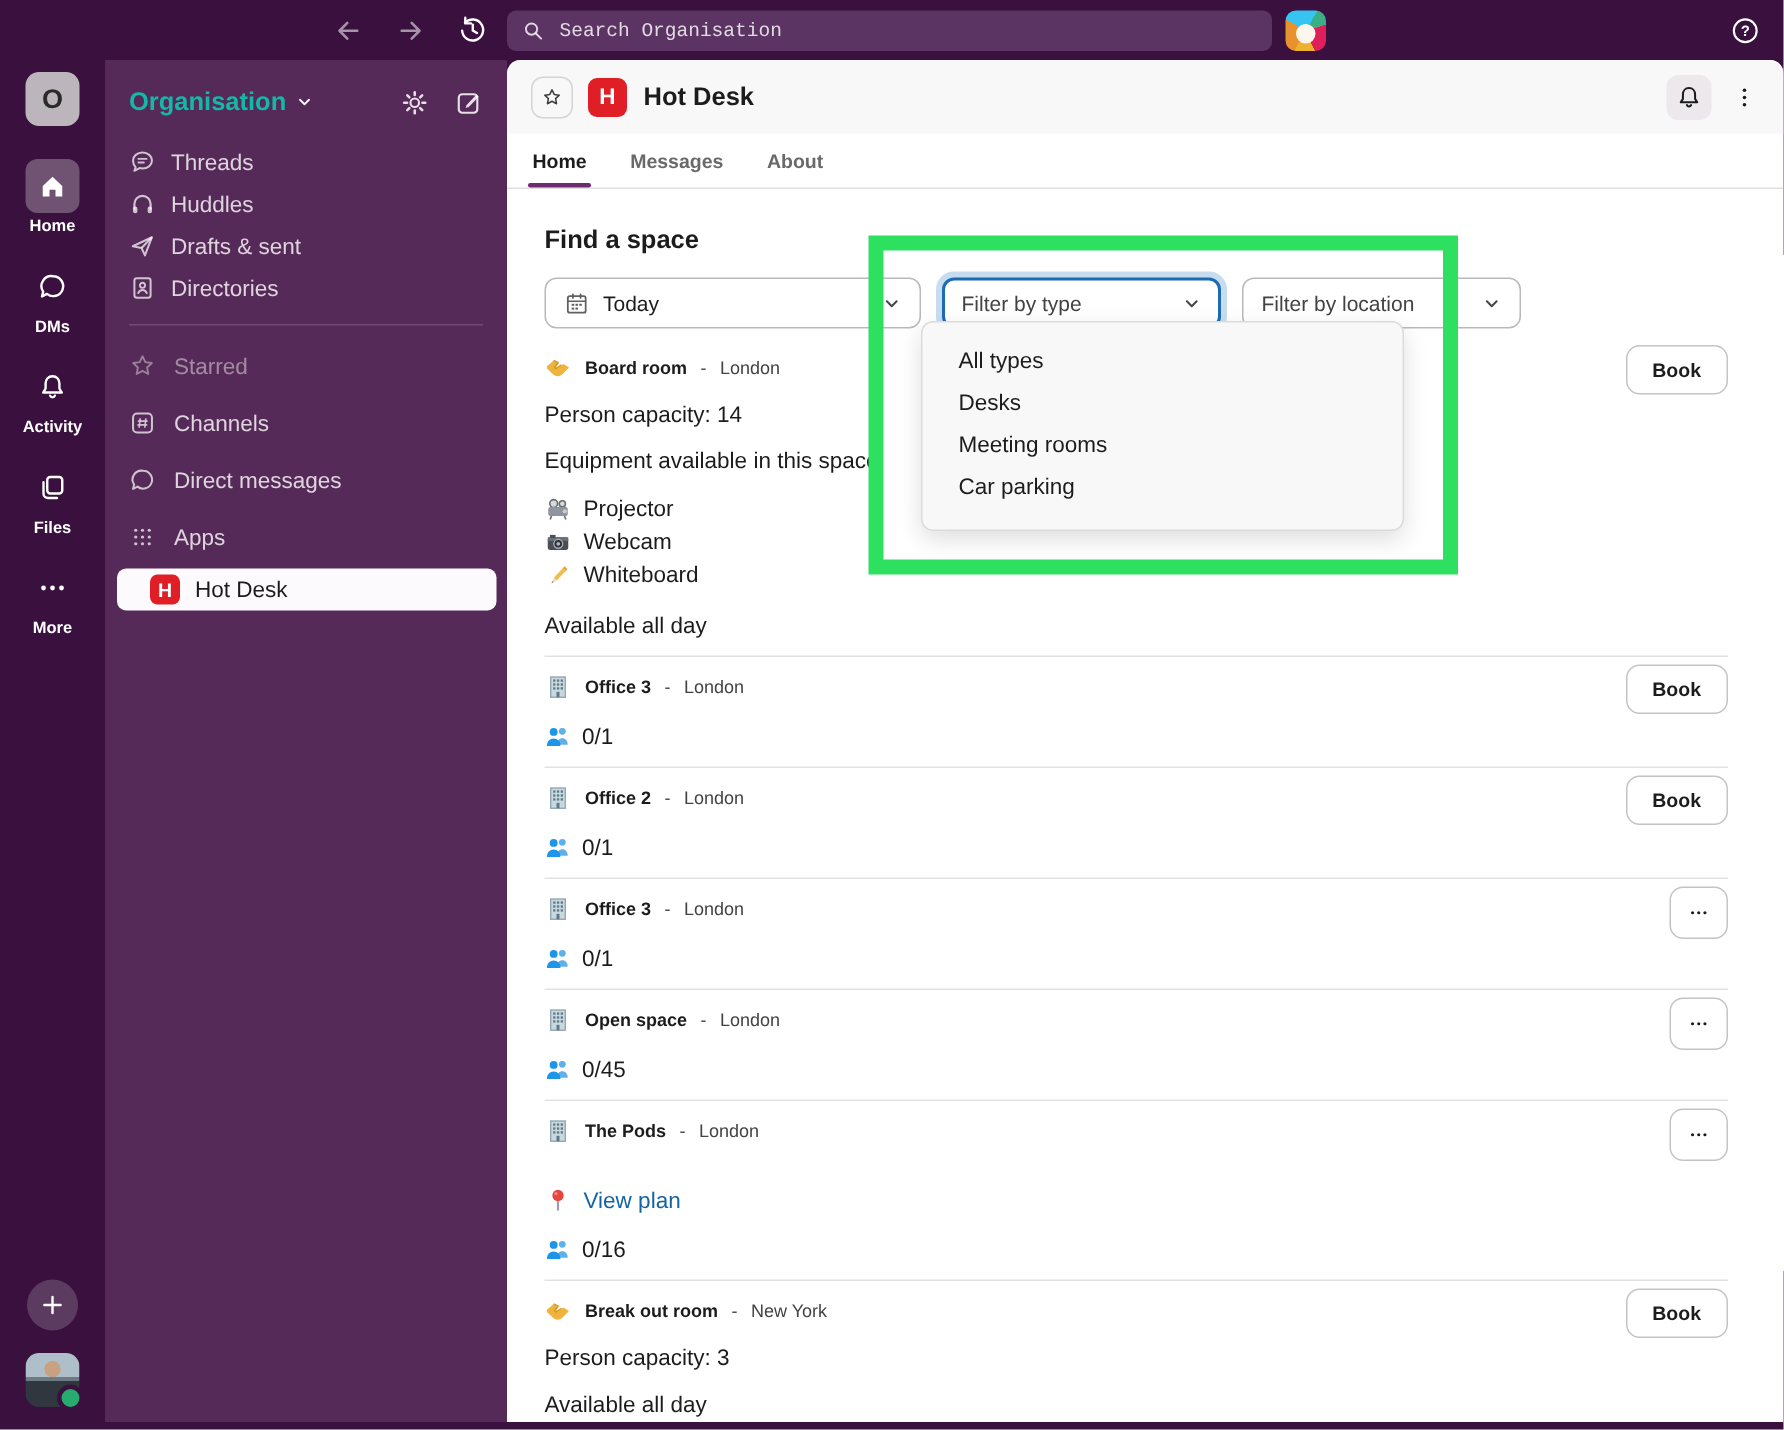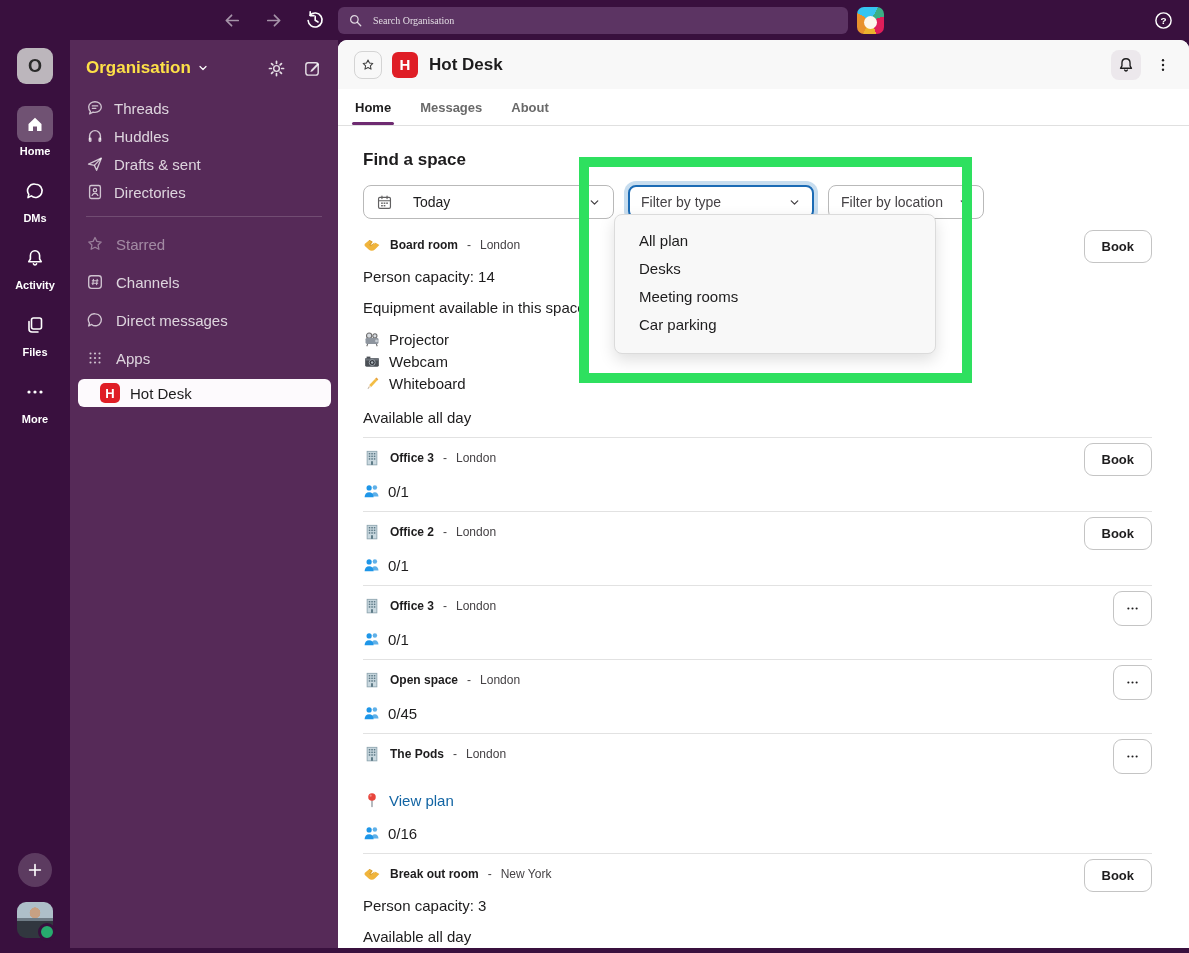--- a/index.html
+++ b/index.html
@@ -9,21 +9,21 @@
     font-family:"Liberation Sans",sans-serif;
     color:#1D1C1D;
   }
   svg{display:block;}
   
   .topbar{height:40px;display:flex;align-items:center;}
   .topbar-left{width:338px;box-sizing:border-box;display:flex;justify-content:flex-end;align-items:center;gap:22px;padding-right:13px;}
   .nav-arrow{color:rgba(255,255,255,.55);cursor:default;}
   .history-btn{color:#fff;}
   .search{width:510px;height:27px;background:#5C3463;border-radius:6px;display:flex;align-items:center;padding:0 10px;gap:8px;box-sizing:border-box;}
-  .search input{flex:1;background:transparent;border:0;outline:0;color:rgba(255,255,255,.95);font-size:10px;font-family:Liberation Serif, serif;}
+  .search input{flex:1;background:transparent;border:0;outline:0;color:rgba(255,255,255,.95);font-size:13px;font-family:Liberation Mono, monospace;}
   .search input::placeholder{color:rgba(255,255,255,.82);}
   .topbar-avatar{width:27px;height:27px;border-radius:7px;margin-left:9px;position:relative;overflow:hidden;
     background:conic-gradient(from 210deg,#E8912D 0 25%,#36C5F0 25% 50%,#3AAF85 50% 62%,#E01E5A 62% 85%,#ECB22E 85%);}
   .topbar-avatar::after{content:"";position:absolute;left:7px;top:9px;width:13px;height:13px;border-radius:50%;background:#FDF6EC;}
   .help-btn{margin-left:auto;margin-right:16px;color:#fff;}
 
   
   .app{display:flex;height:908px;}
 
   
@@ -39,21 +39,21 @@
   .user-avatar{width:36px;height:36px;border-radius:9px;position:relative;cursor:pointer;
     background:
       radial-gradient(circle at 50% 30%, #C8A183 0 17%, transparent 18%),
       linear-gradient(180deg,#AEBFC9 0 44%,#6E7B85 44% 52%,#31373F 52%);}
   .presence{position:absolute;right:-3px;bottom:-3px;width:12px;height:12px;border-radius:50%;background:#27AB6E;border:3px solid #39103E;}
 
   
   .sidebar{width:268px;box-sizing:border-box;background:#562A58;display:flex;flex-direction:column;padding-top:10px;}
   .sb-header{display:flex;align-items:center;padding:8px 16px 16px;}
   .sb-title-wrap{display:flex;align-items:center;gap:6px;color:#fff;cursor:pointer;}
-  .sb-title{font-size:17px;font-weight:800;color:#fde047;}
+  .sb-title{font-size:17px;font-weight:800;color:#14b8a6;}
   .sb-actions{margin-left:auto;display:flex;align-items:center;gap:17px;color:rgba(255,255,255,.85);}
   .sb-actions > span{cursor:pointer;}
   .sb-item{height:28px;display:flex;align-items:center;gap:10px;padding:0 16px;color:rgba(255,255,255,.80);font-size:15px;cursor:pointer;}
   .sb-group2 .sb-item{height:38px;gap:12px;}
   .sb-item .sb-ic{color:rgba(255,255,255,.72);display:flex;}
   .sb-item.muted{color:rgba(255,255,255,.45);}
   .sb-item.muted .sb-ic{color:rgba(255,255,255,.4);}
   .sb-divider{height:1px;background:rgba(255,255,255,.16);margin:10px 16px 8px;}
   .sb-app-active{margin:2px 7px 0 8px;height:28px;background:#FDFAFD;border-radius:6px;display:flex;align-items:center;gap:10px;padding-left:22px;cursor:pointer;}
   .hd-icon{width:20px;height:20px;border-radius:5px;background:var(--app-red,#DF1E26);color:#fff;font-weight:800;font-size:13px;display:flex;align-items:center;justify-content:center;}
@@ -71,23 +71,23 @@
   .tabs{height:36px;flex:none;display:flex;align-items:stretch;gap:27px;padding:0 16px;border-bottom:1px solid #E0E0E0;}
   .tab{font-size:13px;font-weight:700;color:#696969;display:flex;align-items:center;position:relative;padding:0 1px;cursor:pointer;}
   .tab.active{color:#1D1C1D;}
   .tab.active::after{content:"";position:absolute;left:-2px;right:-2px;bottom:0;height:3px;border-radius:2px;background:var(--tab-accent,#6E2B71);}
   .content{flex:1;position:relative;padding:24px 37px 0 25px;overflow:hidden;}
   .h2{font-size:17px;font-weight:800;margin:0 0 15px;}
 
   .filters{display:flex;gap:14px;}
   .select{height:34px;box-sizing:border-box;border:1px solid #B9B9B9;border-radius:8px;background:#fff;display:flex;align-items:center;padding:0 12px;font-size:14px;color:#454245;cursor:pointer;}
   .select .chev{margin-left:auto;color:#454245;}
-  .select.date{width:251px;color:#1D1C1D;gap:20px;}
+  .select.date{width:251px;color:#1D1C1D;gap:9px;}
   .select.type{width:186px;border:2px solid var(--focus,#1B6BB5);box-shadow:0 0 0 4px rgba(30,120,190,.25);padding:0 11px;}
-  .select.loc{width:156px;text-align:center;}
+  .select.loc{width:186px;text-align:center;}
 
   .menu{position:absolute;left:276px;top:88px;width:322px;box-sizing:border-box;background:#F8F8F8;border:1px solid #DBDBDB;border-radius:8px;box-shadow:0 6px 16px rgba(0,0,0,.13);padding:12px 0 14px;z-index:30;}
   .menu-item{padding:5px 24px;font-size:15px;line-height:18px;color:#1D1C1D;cursor:pointer;}
 
   .spaces{margin-top:6px;}
   .row{position:relative;padding:11px 0;border-bottom:1px solid #E2E2E2;}
   .row:last-child{border-bottom:none;}
   .r-title{display:flex;align-items:center;gap:9px;font-size:12px;color:#454245;}
   .r-name{font-weight:800;color:#1D1C1D;}
   .r-sub{margin-top:14px;font-size:15px;}
@@ -396,21 +396,21 @@
         <div class="select loc">
           <span>Filter by location</span>
           <span class="chev">
             <svg width="13" height="13" viewBox="0 0 20 20">
                 <path d="M5 7.5 L10 12.5 L15 7.5" fill="none" stroke="currentColor" stroke-width="2" stroke-linecap="round" stroke-linejoin="round"></path>
               </svg>
           </span>
         </div>
       </div>
       <div class="menu" id="type-menu">
-          <div class="menu-item">All plan</div>
+          <div class="menu-item">All types</div>
           <div class="menu-item">Desks</div>
           <div class="menu-item">Meeting rooms</div>
           <div class="menu-item">Car parking</div>
         </div>
       <div class="spaces" id="spaces">
           <div class="row">
             <div class="r-title">
               <span class="sb-ic">
                 <svg width="18" height="18" viewBox="0 0 20 20">
                   <path d="M1.8 9 L6.8 4.8 L10.8 6.6 L9.2 8.8 C8.7 9.5 9.4 10.4 10.2 10 L14 7.4 L18.2 10 L13.2 15 C11.2 16.9 8.3 16.9 6.3 15 L1.8 10.8 Z" fill="#F0B43C"></path>

